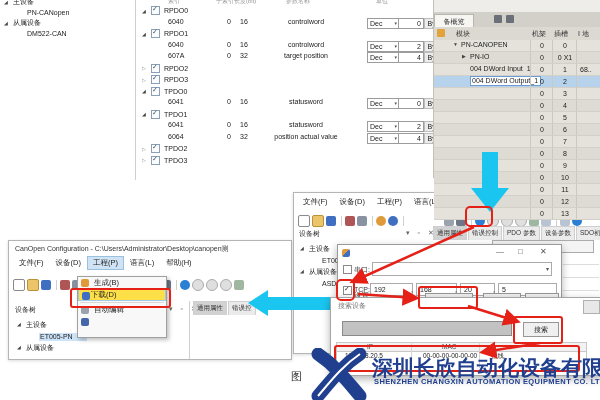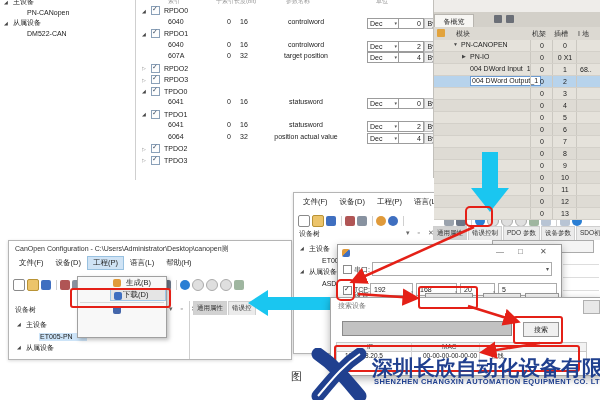--- a/index.html
+++ b/index.html
@@ -106,22 +106,22 @@
   #lwin-menu{left:4px;top:15px;}
   #lwin-tools{position:absolute;left:4px;top:34px;white-space:nowrap;}
   #lwin-tools2{position:absolute;left:140px;top:34px;white-space:nowrap;}
   #lwin-paneltop{position:absolute;left:6px;top:64px;}
   #lwin-dockctl{position:absolute;left:160px;top:64px;}
   #lwin-tree{position:absolute;left:8px;top:78px;width:170px;}
   #lwin-split{position:absolute;left:180px;top:60px;width:1px;height:58px;background:#cfcfcf;}
   #lwin-tabs{left:184px;top:60px;}
   
   #popup{position:absolute;left:68px;top:35px;width:88px;height:60px;background:#f8f8f8;border:1px solid #a0a0a0;box-shadow:2px 2px 4px rgba(0,0,0,.25);z-index:12;}
-  .pop-item{position:relative;height:12px;line-height:12px;font-size:7.5px;color:#222;padding-left:16px;white-space:nowrap;margin-left:32px;}
-  .pop-item.sel{background:#e5e5e5;border:1px solid #9ec7e8;height:10px;line-height:10px;padding-left:12px;}
+  .pop-item{position:relative;height:12px;line-height:12px;font-size:7.5px;color:#222;padding-left:16px;white-space:nowrap;}
+  .pop-item.sel{background:#fde047;border:1px solid #9ec7e8;height:10px;line-height:10px;padding-left:12px;}
   .pop-ic{position:absolute;left:3px;top:2px;width:8px;height:8px;border-radius:2px;}
   .pop-sep{height:1px;background:#d8d8d8;margin:1px 2px;}
   #tooltip{position:absolute;left:92px;top:78px;width:128px;height:13px;background:#fdfdfd;border:1px solid #9a9a9a;font-size:9px;color:#333;line-height:13px;padding-left:3px;white-space:nowrap;z-index:13;}
 
   
   #rwin{left:293px;top:192px;width:307px;height:160px;}
   #rwin-menu{left:3px;top:2px;}
   #rwin-tools{position:absolute;left:4px;top:18px;white-space:nowrap;}
   #rwin-paneltop{position:absolute;left:5px;top:36px;}
   #rwin-dockctl{position:absolute;left:112px;top:36px;}
@@ -535,20 +535,21 @@
           <span class="texp has"></span><span class="lbl">从属设备</span>
         </div>
       </div>
     <div id="lwin-tabs" class="tabstrip abs">
       
     <span class="sel">通用属性</span><span>错误控</span></div>
     <div id="popup">
       <div class="pop-item"><span class="pop-ic" style="background:#e09a3a"></span><span>生成(B)</span></div>
       <div class="pop-item sel"><span class="pop-ic" style="background:#3f6fc0"></span><span>下载(D)</span></div>
       <div class="pop-sep"></div>
+      <div class="pop-item"><span class="pop-ic" style="background:#9aa2ad"></span><span>自动编辑</span></div>
       <div class="pop-item">
           <span class="pop-ic" style="background:#46a"></span>
         </div>
     </div>
   </div>
 
   <div id="rwin" class="abs win">
     <div id="rwin-menu" class="menubar abs">
       
     <span>文件(F)</span><span>设备(D)</span><span>工程(P)</span><span>语言(L)</span><span>帮助(H)</span></div>

